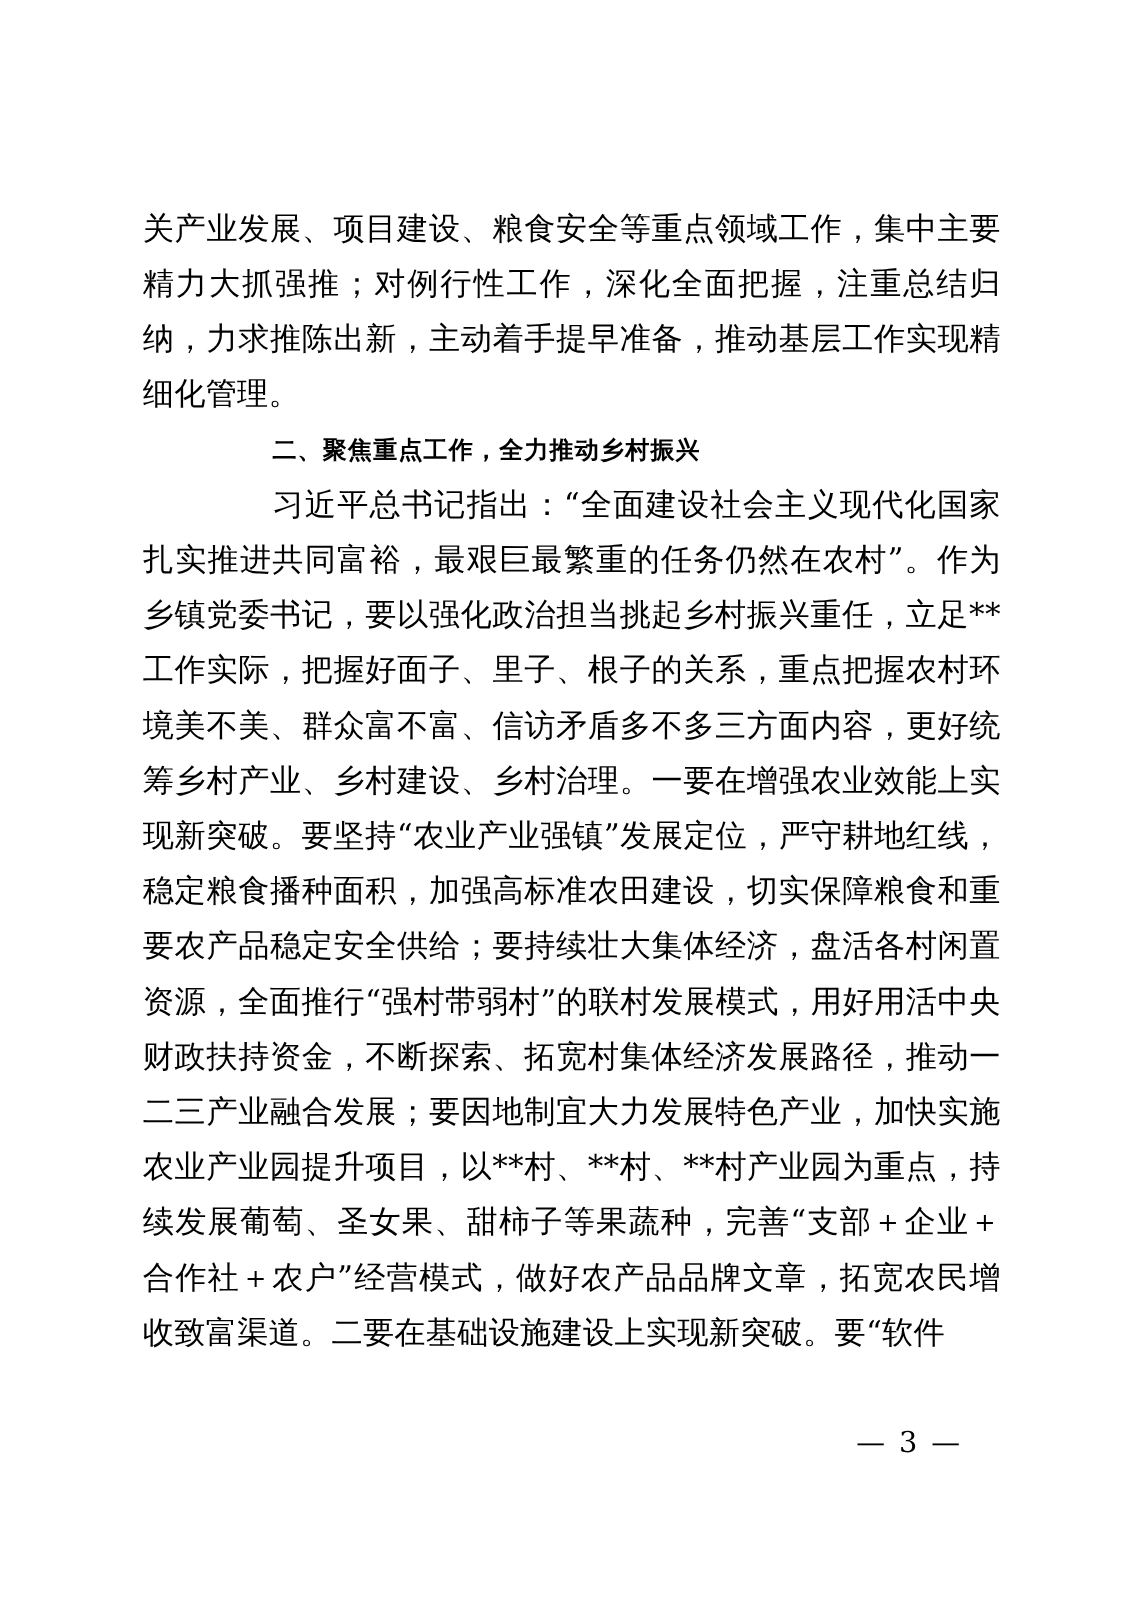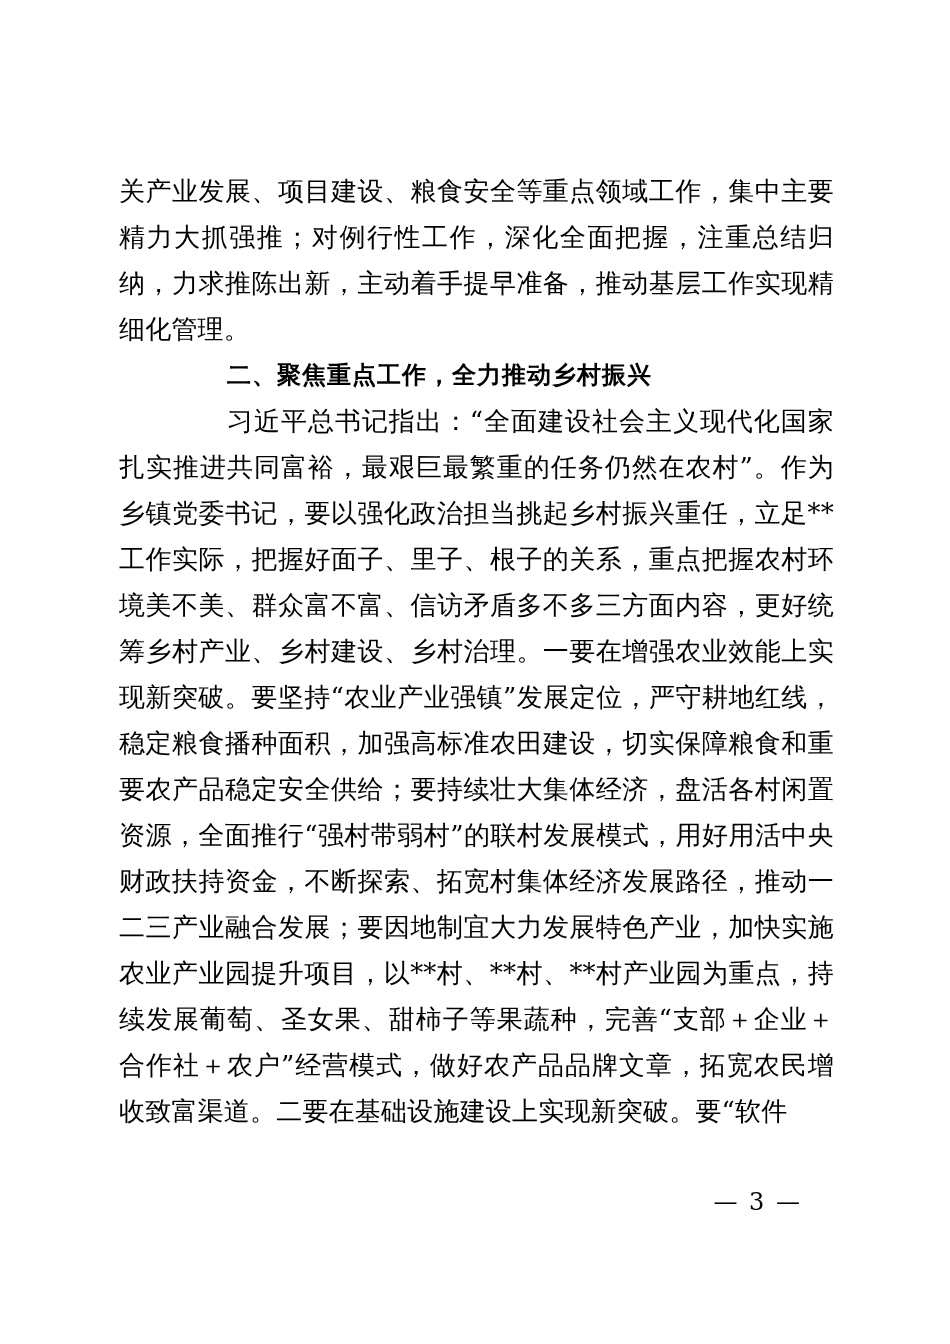--- a/index.html
+++ b/index.html
@@ -32,21 +32,21 @@
     .para {
       margin: 0;
       padding: 0;
     }
     .para.indent {
       text-indent: 108px;
     }
     .para.heading {
       font-family: "DejaVu Sans", "Liberation Sans", sans-serif;
       font-weight: bold;
-      font-size: 24px;
+      font-size: 20px;
       letter-spacing: 1px;
       text-align: left;
     }
     .page-number {
       position: absolute;
       top: 1188px;
       right: 148px;
       font-size: 24px;
       letter-spacing: 2px;
       color: #000000;

